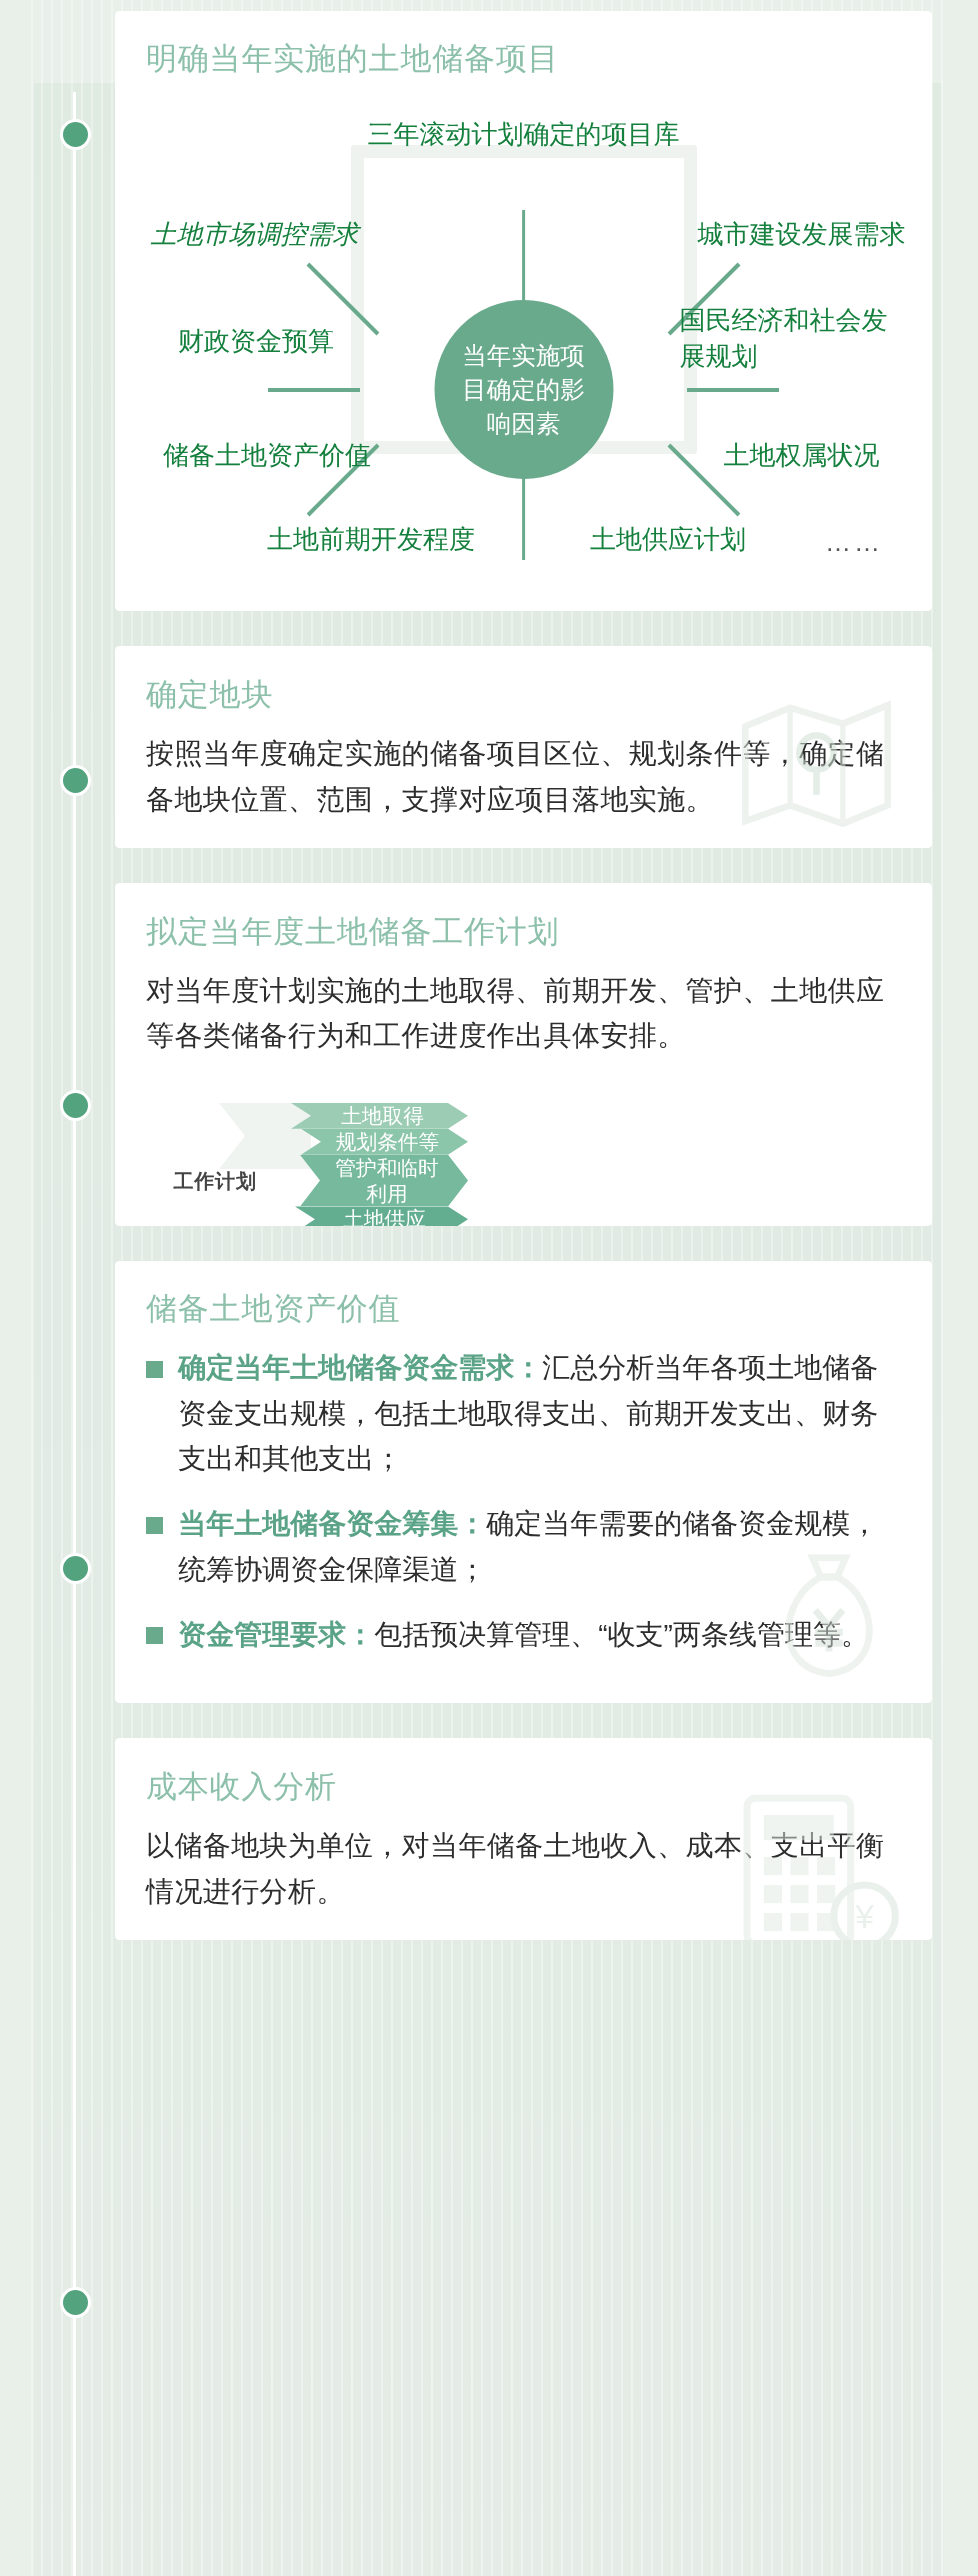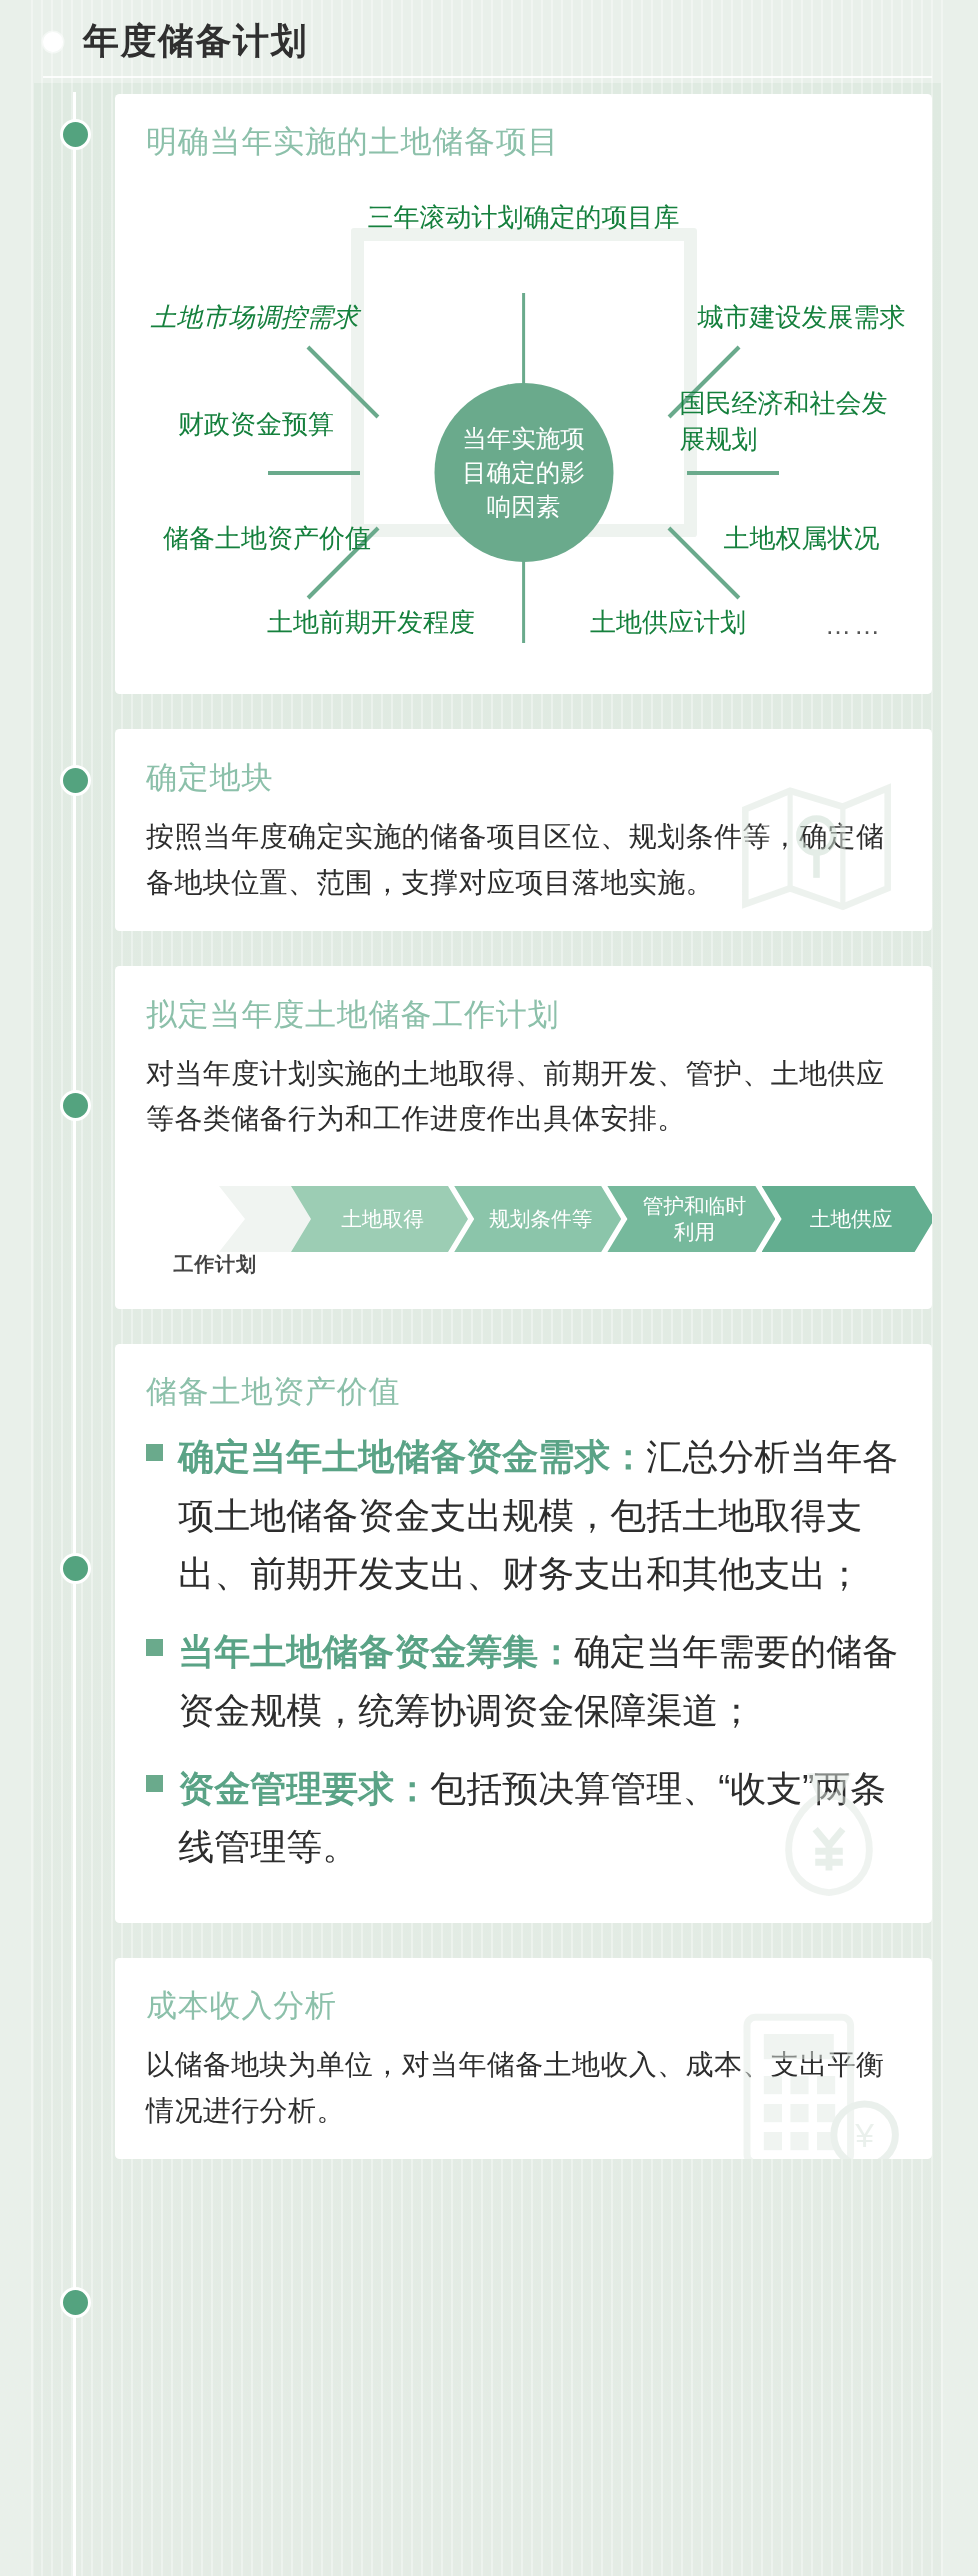--- a/index.html
+++ b/index.html
@@ -193,20 +193,21 @@
     font-weight: bold;
     color: #444;
     letter-spacing: 0.8px;
   }
   .chev-row {
     position: absolute;
     left: 145px; top: 18.4px;
     display: flex;
     align-items: flex-end;
     height: 66px;
+    flex-direction: column;
   }
   .chev {
     position: relative;
     height: 66px;
     display: flex;
     align-items: center;
     justify-content: center;
     color: #ffffff;
     font-size: 20.7px;
     line-height: 1.25;
@@ -234,21 +235,21 @@
     align-items: flex-start;
     margin-bottom: 20px;
   }
   .bsq {
     flex: none;
     width: 17px; height: 17px;
     background: #6aaa8c;
     margin: 15.3px 15.3px 0 0;
   }
   .btext {
-    font-size: 36px;
+    font-size: 28px;
     line-height: 1.62;
     color: #2d2d2d;
   }
   .bhl { color: #5aa386; font-weight: bold; }
 
   .wm-money {
     position: absolute;
     right: 34px; bottom: 15.3px;
     width: 138px; height: 153px;
     opacity: .5;
@@ -260,25 +261,20 @@
     opacity: .5;
   }
 </style>
 </head>
 <body>
 
 <div class="page">
   <div class="bg-panel"></div>
   <div class="bg-band"></div>
 
-  <div class="header">
-    <span class="header-dot"></span>
-    <span class="header-title">年度储备计划</span>
-    <div class="header-rule"></div>
-  </div>
 
   <div class="timeline"></div>
   <div class="tl-dot" style="top:119px"></div>
   <div class="tl-dot" style="top:765px"></div>
   <div class="tl-dot" style="top:1090px"></div>
   <div class="tl-dot" style="top:1553px"></div>
   <div class="tl-dot" style="top:2287px"></div>
 
   <div class="content">
 

